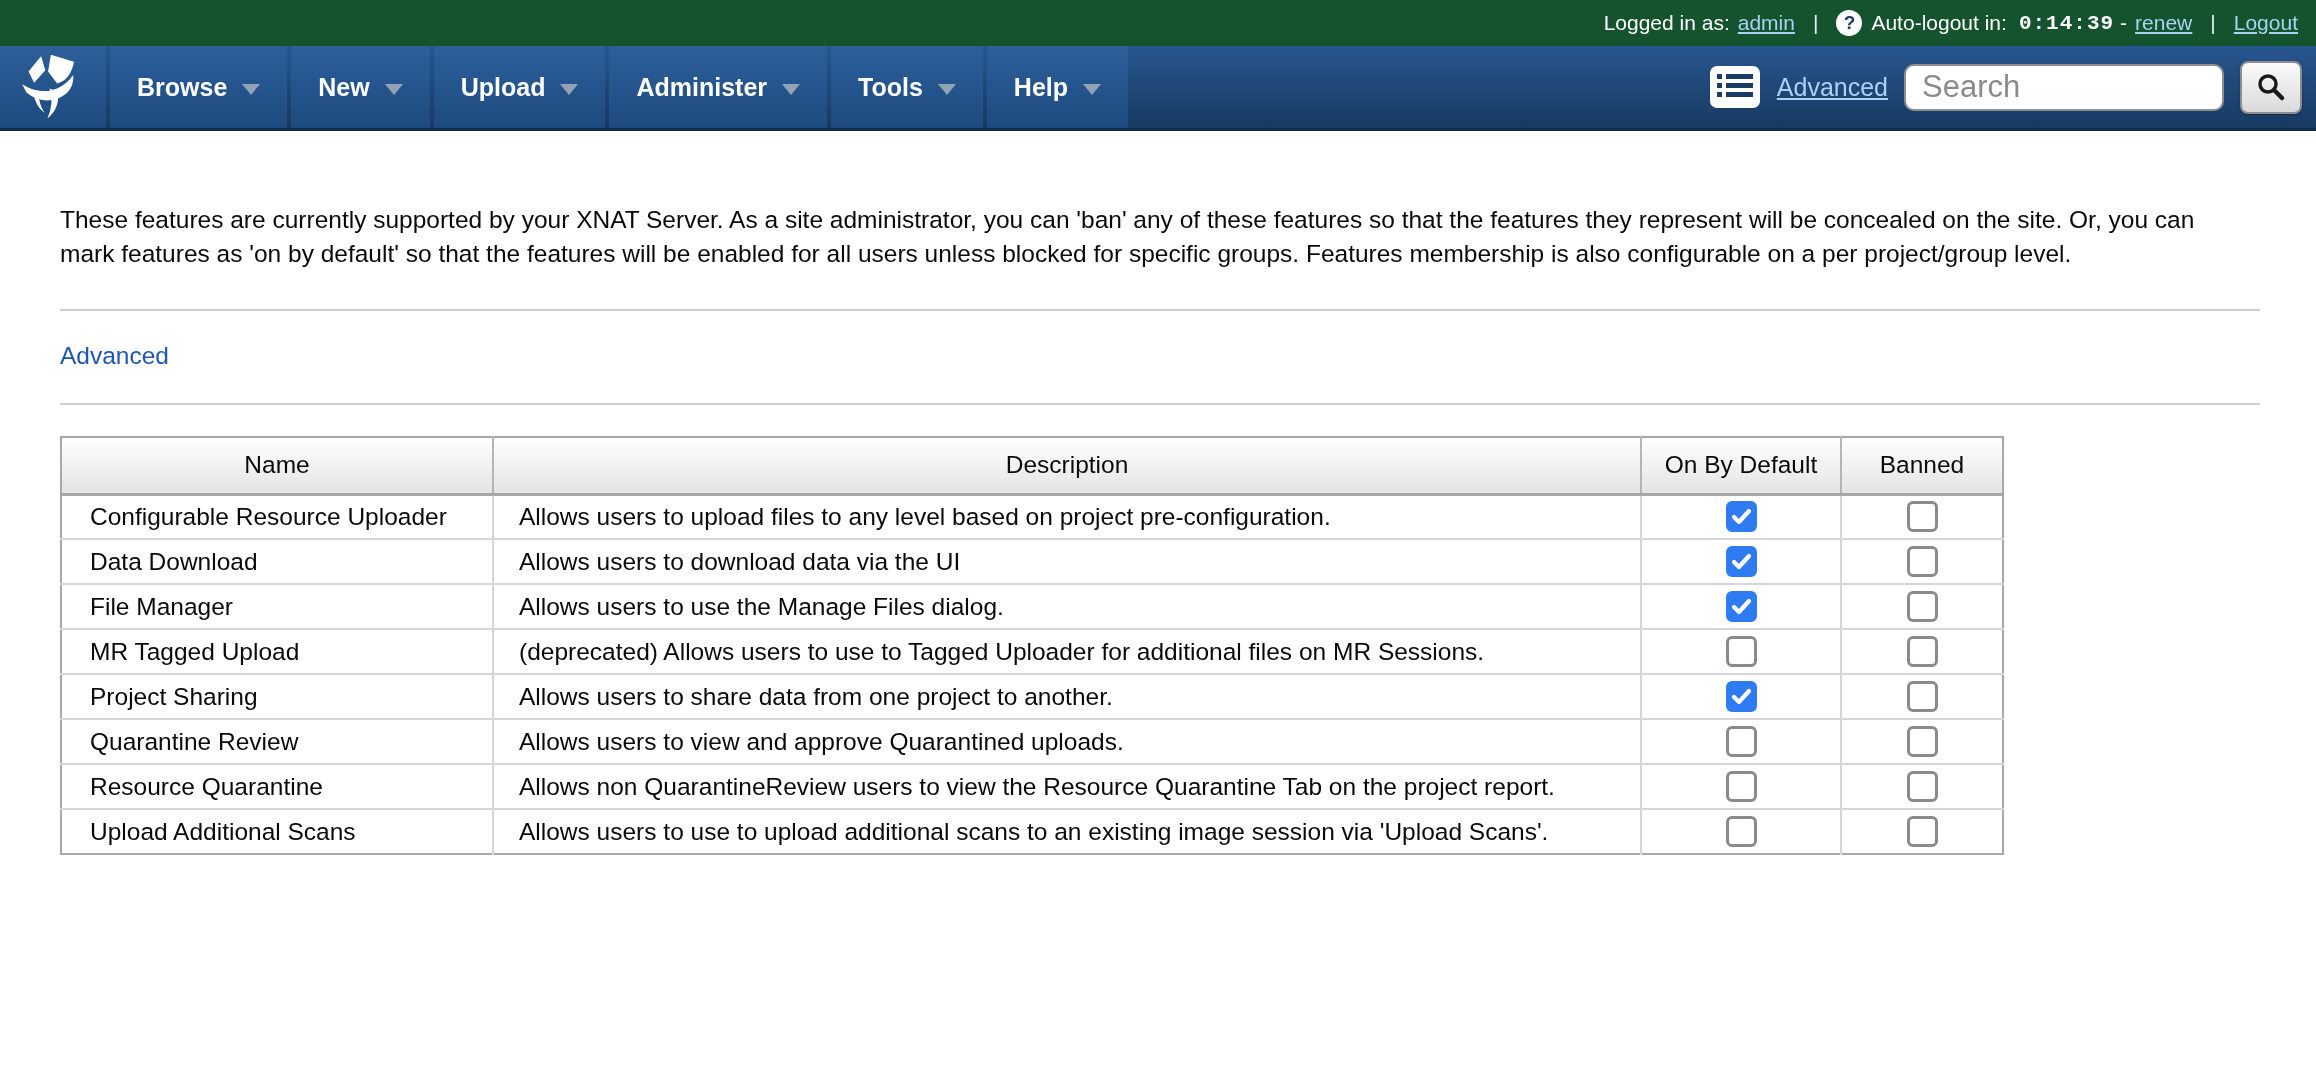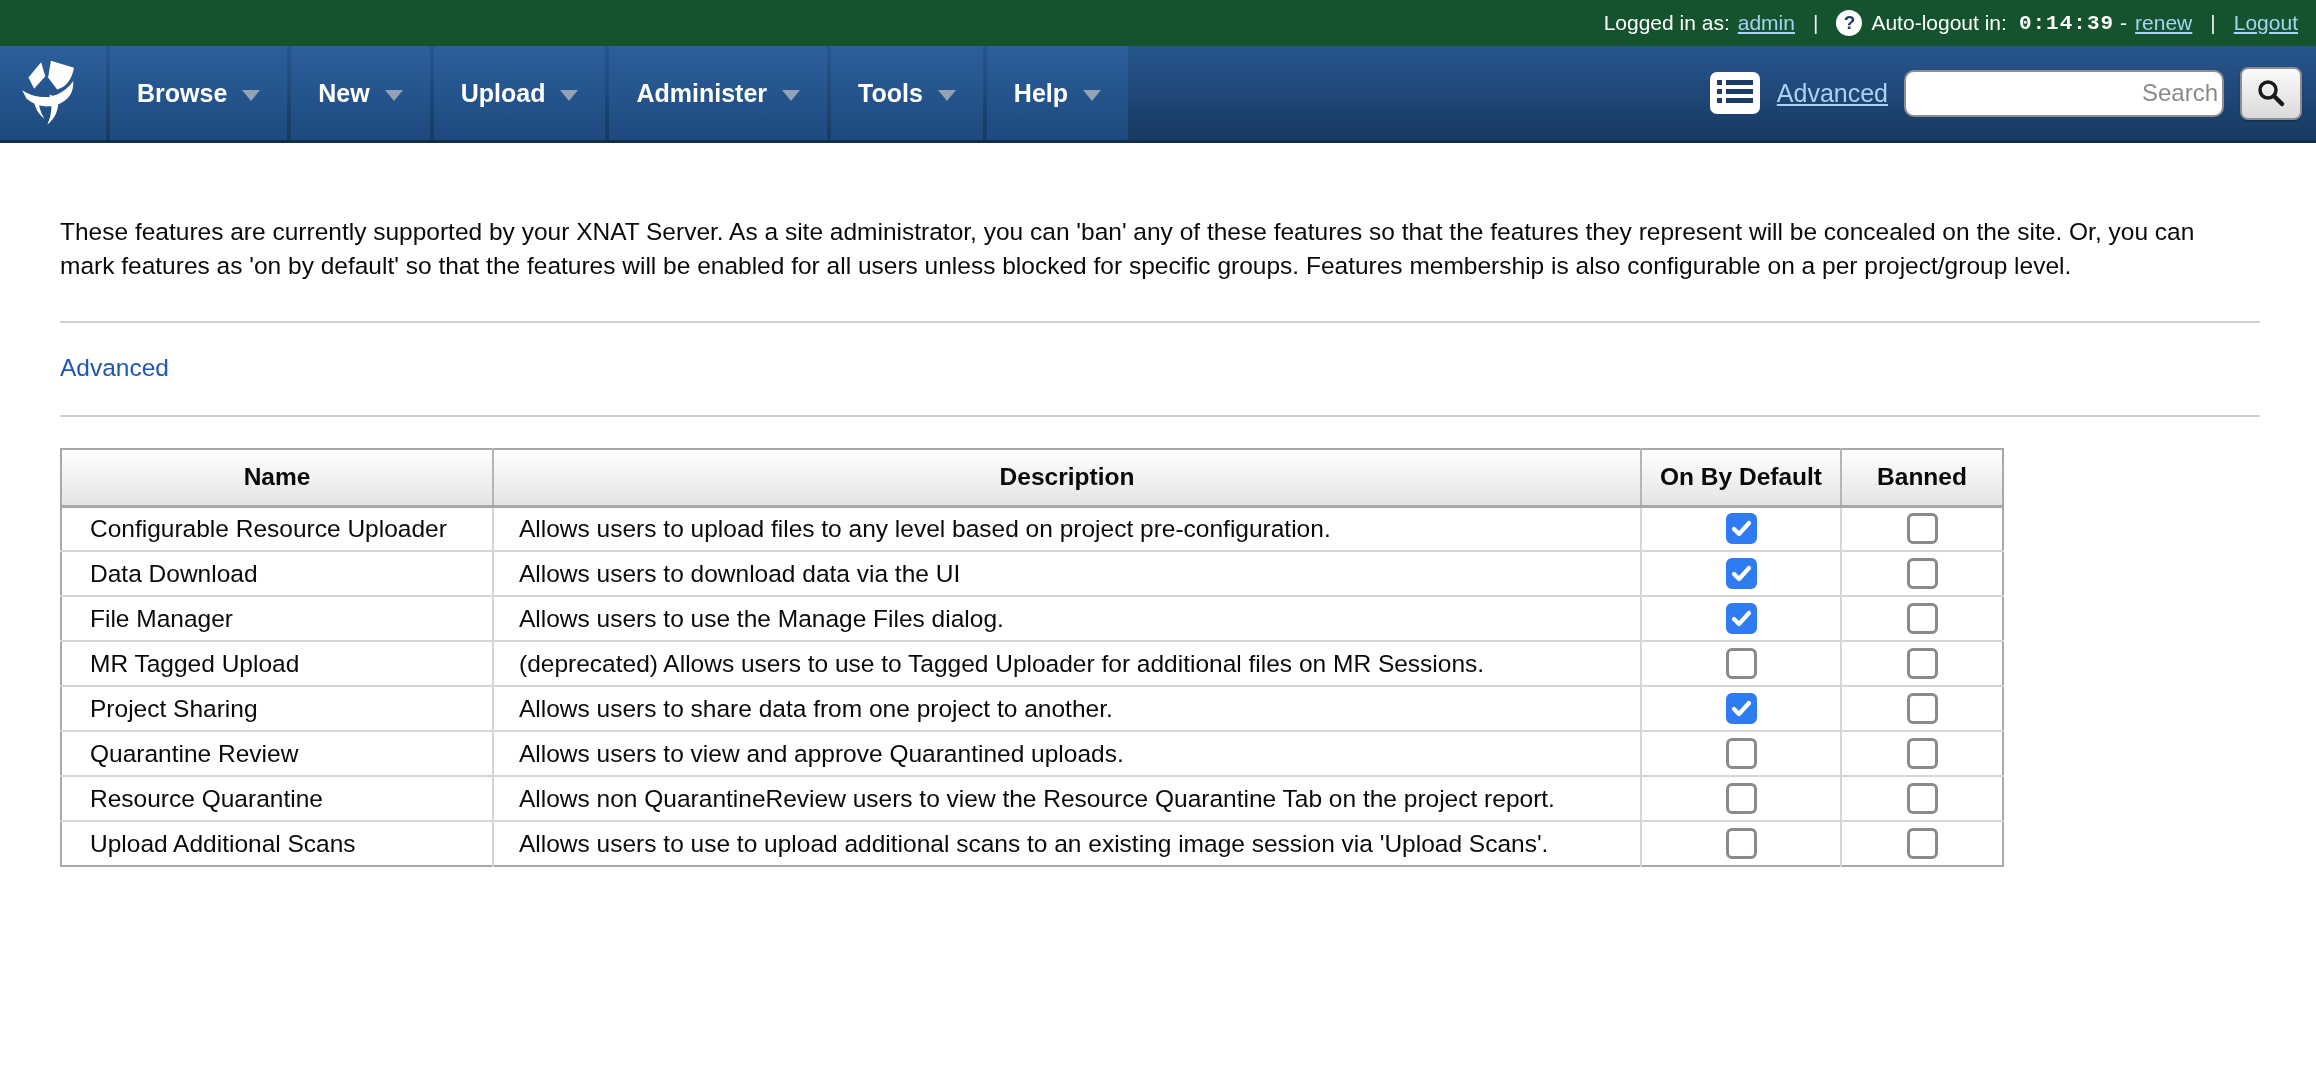--- a/index.html
+++ b/index.html
@@ -14,53 +14,53 @@
   .topbar a { color:#a9d2f3; text-decoration:underline; cursor:pointer; }
   .topbar .lbl { margin-right:8px; }
   .qicon { width:26px; height:26px; border-radius:50%; background:#ffffff; color:#1b3b66;
            font-weight:bold; font-size:19px; display:inline-flex; align-items:center;
            justify-content:center; margin-right:9px; }
   .timer { font-family:"Liberation Mono","DejaVu Sans Mono",monospace; font-weight:bold;
            letter-spacing:1px; margin:0 6px 0 4px; }
   .dash { margin-right:8px; }
 
   
-  .navbar { height:97px; background:linear-gradient(#27568f,#173a61);
+  .navbar { height:85px; background:linear-gradient(#27568f,#173a61);
             border-bottom:3px solid #122d4d; display:flex; align-items:stretch; }
   .nav-left { display:flex; align-items:stretch; }
   .logo-block { width:106px; display:flex; align-items:center; justify-content:center;
                 background:linear-gradient(#2d5f9c,#1d4a7e); margin-right:4px; }
   .nav-item { display:flex; align-items:center; padding:0 27px; cursor:pointer;
               background:linear-gradient(#2d5f9c,#1d4a7e); margin-right:4px;
               color:#ffffff; font-size:25px; font-weight:bold; }
   .caret { width:0; height:0; border-left:9px solid transparent; border-right:9px solid transparent;
            border-top:11px solid #93a3b5; margin-left:15px; margin-top:4px; }
   .nav-right { margin-left:auto; display:flex; align-items:center; gap:16px; padding-right:14px; }
   .adv-link { color:#a9d2f3; text-decoration:underline; font-size:25px; cursor:pointer; }
   .search-input { width:320px; height:47px; border:2px solid #8f8f8f; border-radius:10px;
-                  font-size:24px; padding:0 4px; color:#333333; outline:none;
-                  font-family:"Liberation Sans","DejaVu Sans",sans-serif;text-align:right; }
+                  font-size:31px; padding:0 16px; color:#333333; outline:none;
+                  font-family:"Liberation Sans","DejaVu Sans",sans-serif; }
   .search-input::placeholder { color:#8a8a8a; }
   .search-btn { width:62px; height:53px; border:2px solid #8d8d8d; border-radius:8px;
                 background:linear-gradient(#fbfbfb,#dadada); display:flex; align-items:center;
                 justify-content:center; cursor:pointer; box-shadow:0 1px 2px rgba(0,0,0,.35); }
 
   
   .content { padding:0 56px 0 60px; color:#0a0a0a; }
   .intro { margin-top:72px; font-size:24.5px; line-height:34px; max-width:2170px; }
   .rule { border:none; border-top:2px solid #cfcfcf; margin:0; width:2200px; }
   .rule-1 { margin-top:38px; }
   .rule-2 { margin-top:33px; }
   .advanced-section { display:inline-block; margin-top:31px; font-size:24.5px;
                       color:#1e56b4; text-decoration:none; cursor:pointer; }
 
   
   table { border-collapse:collapse; table-layout:fixed; width:1942px; margin-top:31px;
           border:2px solid #a8a8a8; font-size:24.5px; color:#0a0a0a; }
-  th { height:57px; font-weight:bold; 
+  th { height:57px; font-weight:normal; 
        background:linear-gradient(#ffffff,#e4e4e4); border-bottom:3px solid #a8a8a8; }
   th + th { border-left:2px solid #b5b5b5; }
   td { height:45px; background:#ffffff; }
   td + td { border-left:2px solid #d6d6d6; }
   tr + tr td { border-top:2px solid #d6d6d6; }
   td.c-name { padding-left:28px; }
   td.c-desc { padding-left:25px; }
   td.c-check { text-align:center; }
 
   .cb { display:inline-block; width:31px; height:31px; border-radius:6px;

